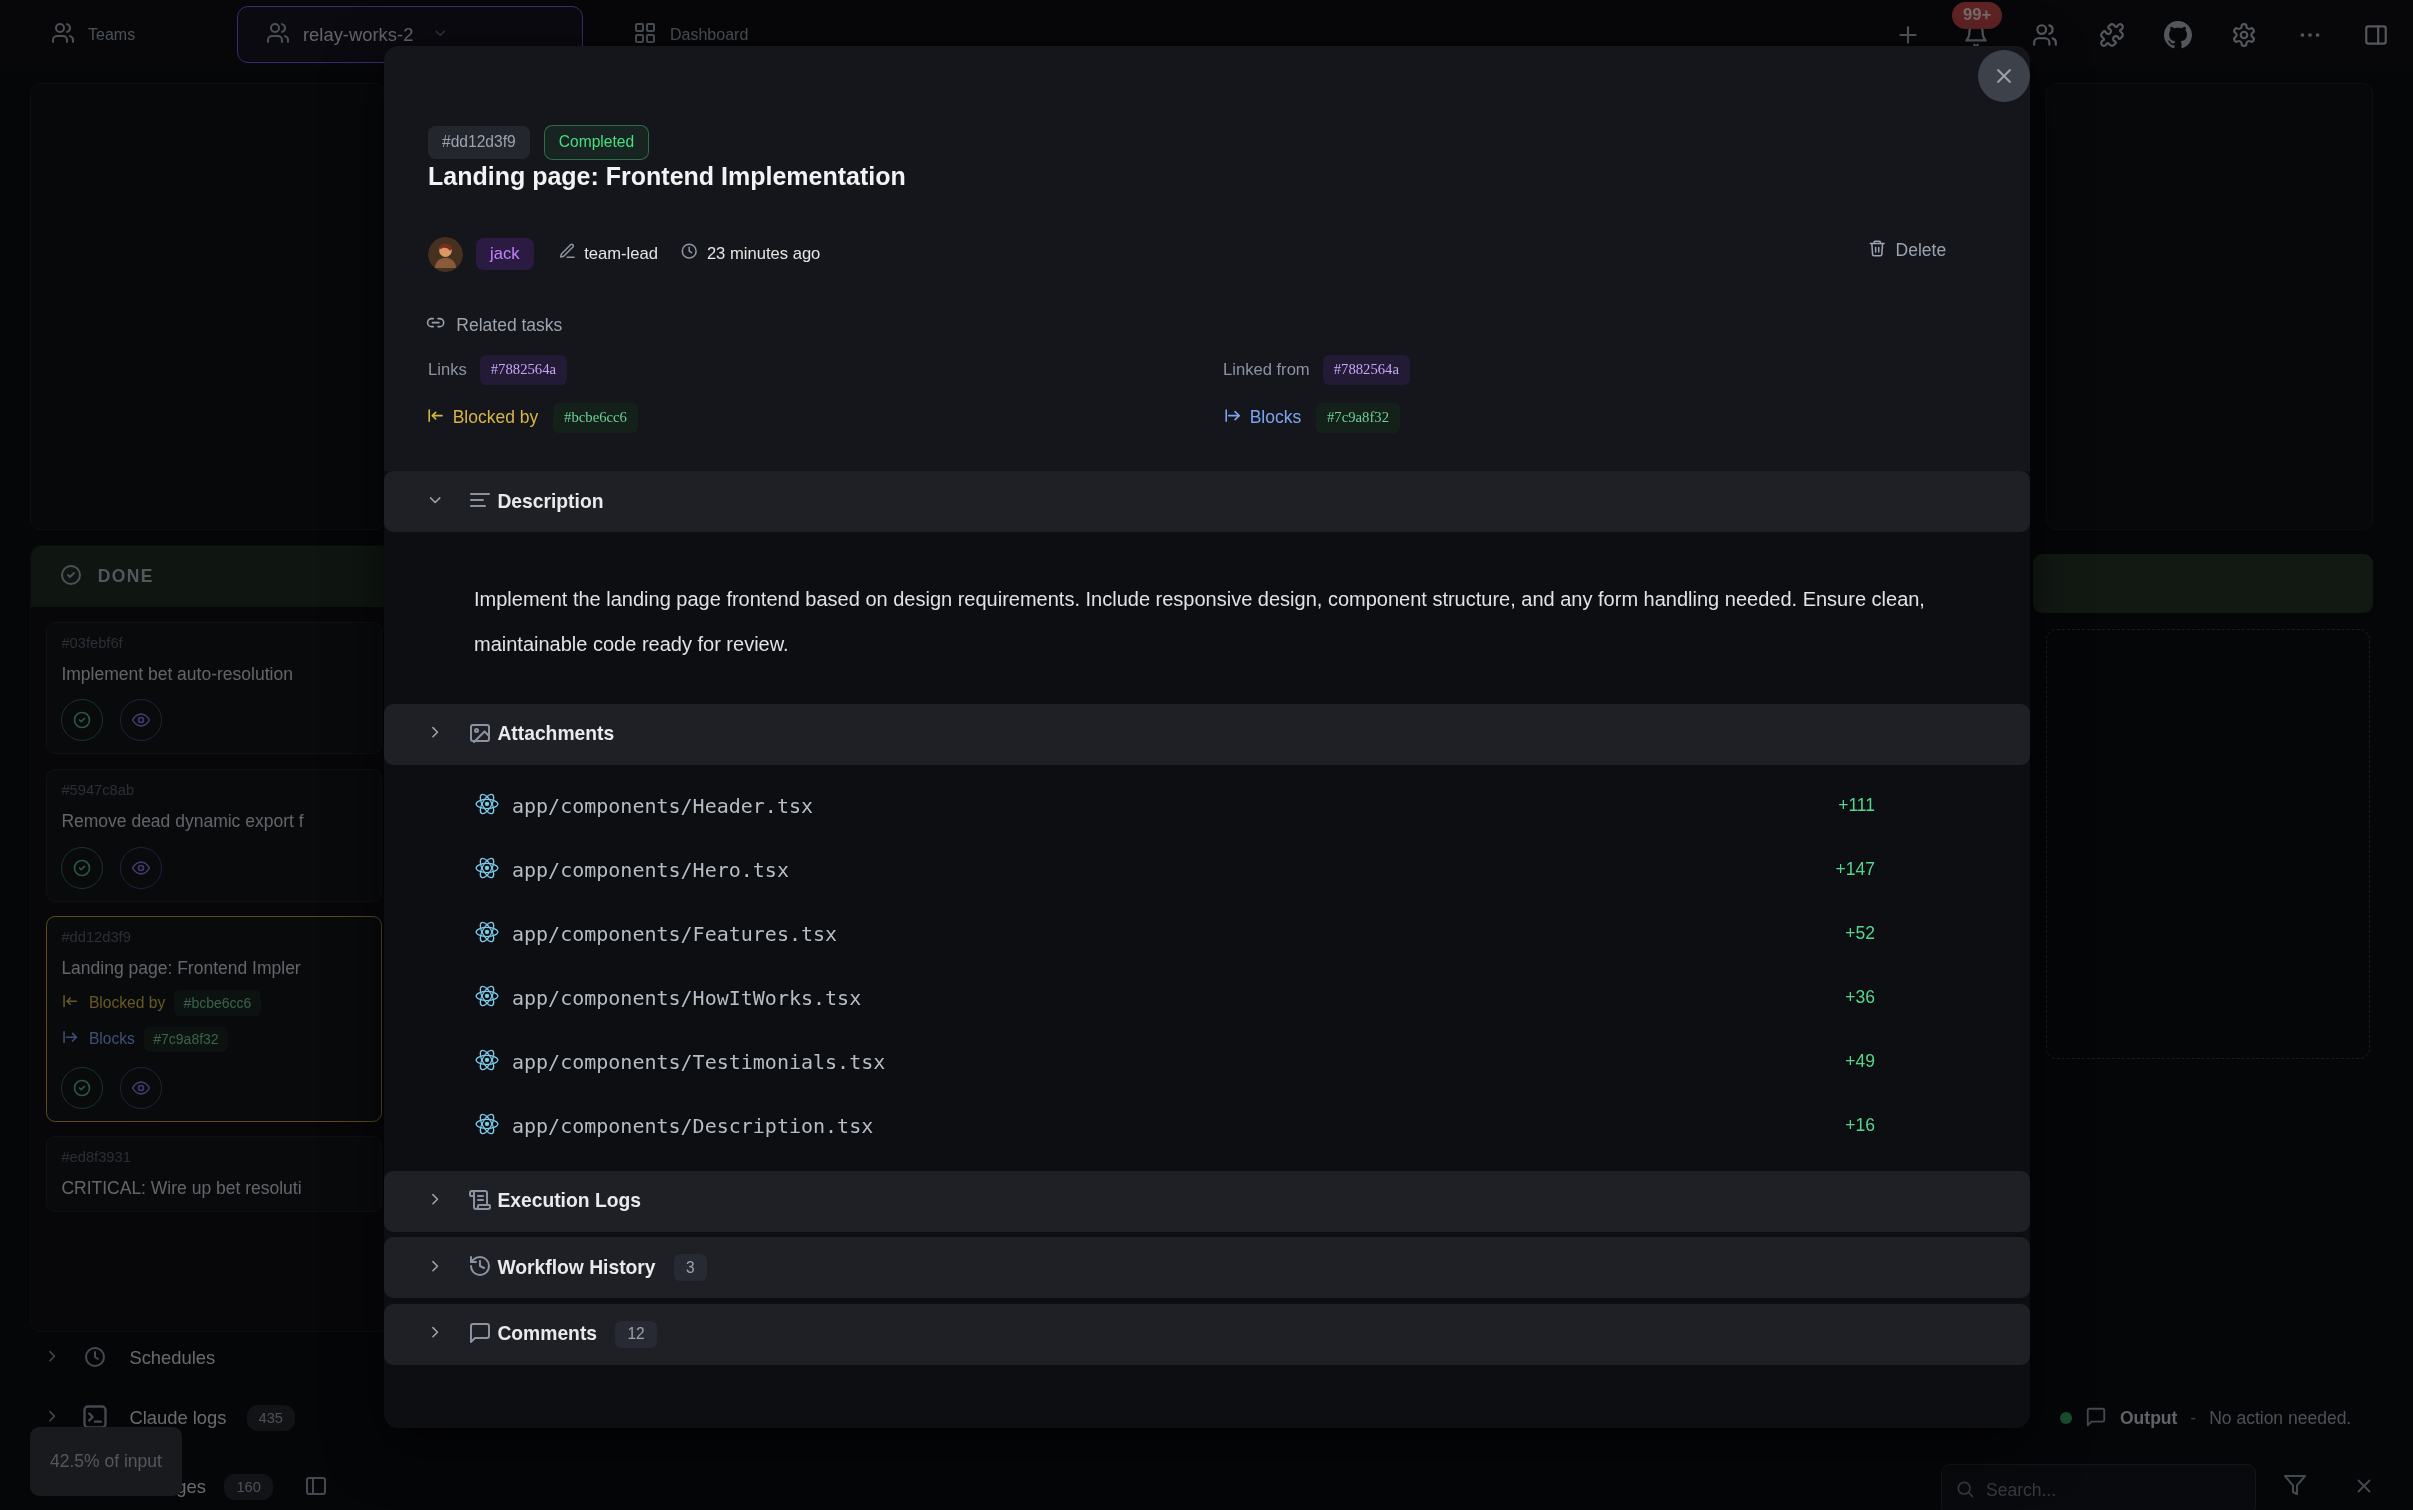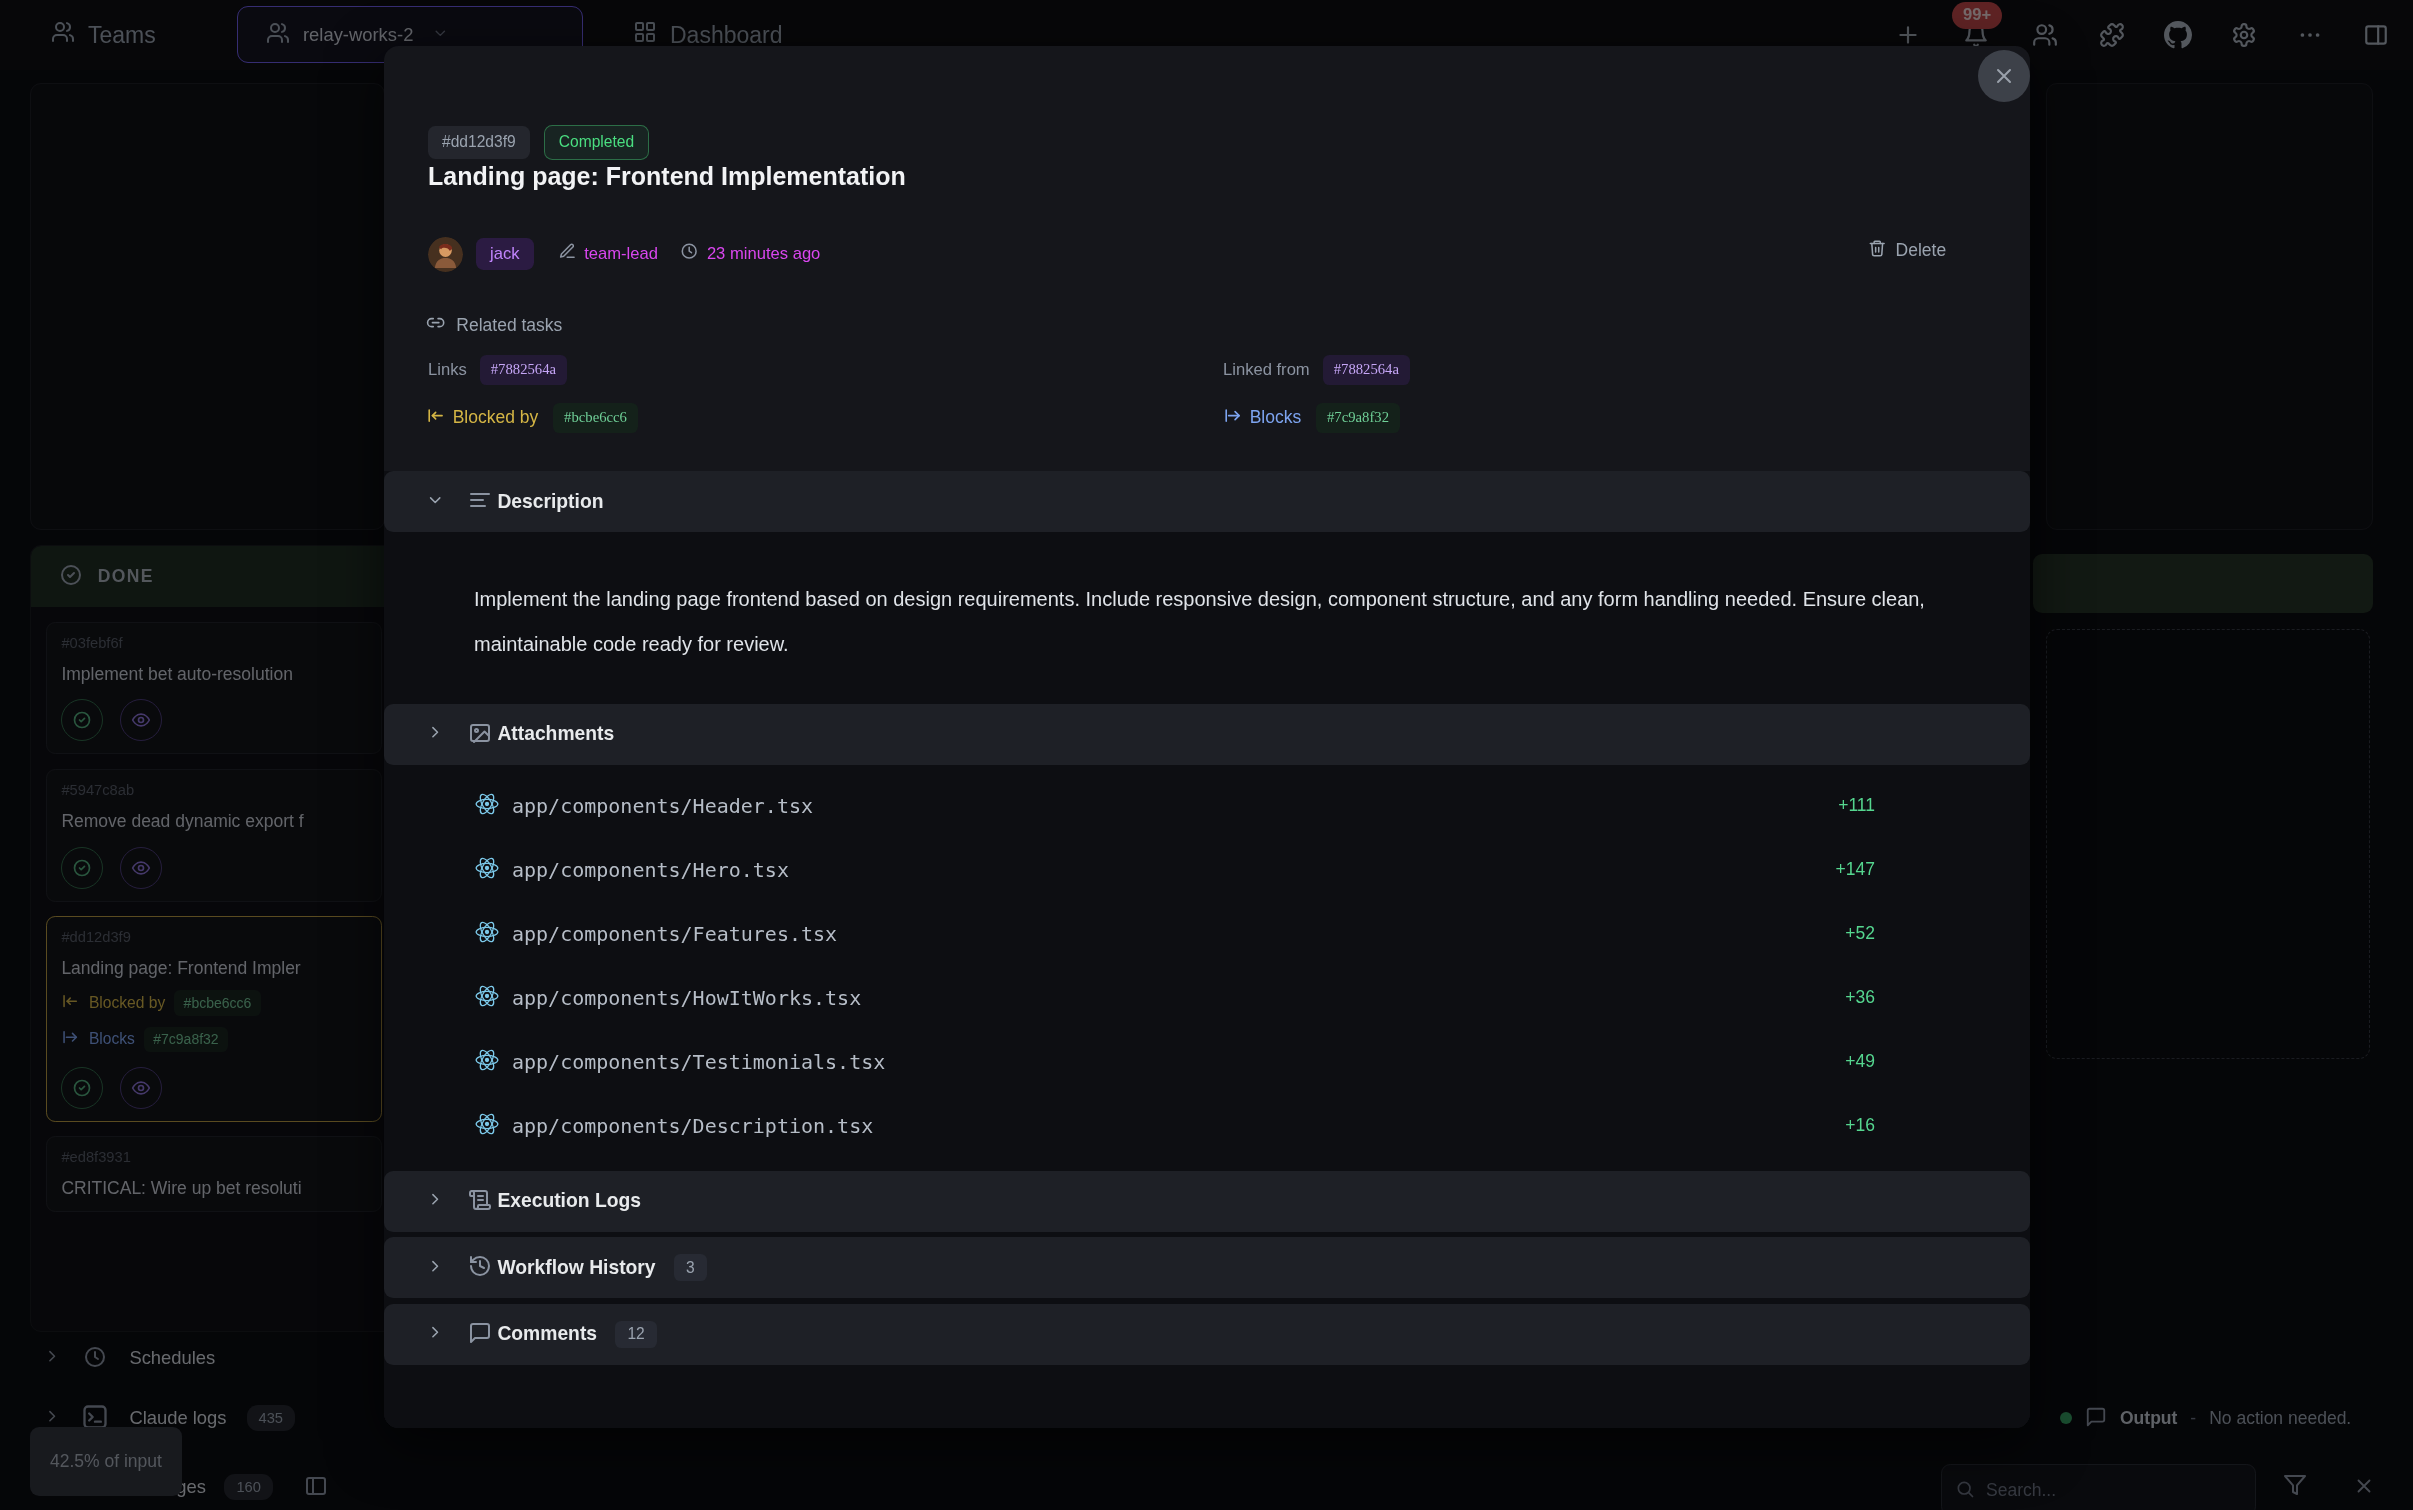--- a/index.html
+++ b/index.html
@@ -5,21 +5,21 @@
   * { margin:0; padding:0; box-sizing:border-box; }
   html,body { width:2413px; height:1510px; background:#08090b; overflow:hidden;
     font-family:"Liberation Sans", sans-serif; }
   .abs { position:absolute; }
   .flex { display:flex; align-items:center; }
   svg.ic { stroke:currentColor; fill:none; stroke-width:2; stroke-linecap:round; stroke-linejoin:round; }
   svg.icf { fill:currentColor; stroke:none; }
 
   
   #topbar { left:0; top:0; width:2413px; height:70px; background:#0b0c0e; z-index:2; }
-  .tb-item { gap:13px; color:#9aa3af; font-size:23px; }
+  .tb-item { gap:13px; color:#9aa3af; font-size:16px; }
   #team-pill { left:237px; top:6.4px; width:346px; height:57px; border:1.4px solid #6d5ae8;
     border-radius:11px; background:rgba(109,90,232,0.07); padding:0 22px 0 28px; gap:13px; }
   #team-pill .name { color:#c9cdd5; font-size:18.4px; }
   .tb-icon-btn { width:40px; height:40px; justify-content:center; color:#aab2bd; }
   #notif-badge { left:1952px; top:1.8px; padding:3.7px 11px; background:#c24646; color:#f3d9d9;
     font-size:16.6px; font-weight:700; border-radius:14.7px; z-index:3; }
 
   
   .panel { background:#0c0d10; border:0.9px solid #1a1c21; border-radius:11px; }
   #done-col { left:30px; top:545px; width:368px; height:787px; background:#0b0c0f;
@@ -53,21 +53,21 @@
   #modal { left:384px; top:46px; width:1646px; height:1382px; background:#15161b;
     border-radius:14.7px; z-index:10; overflow:hidden; box-shadow:0 16.6px 55px rgba(0,0,0,0.6); }
   #close-btn { left:1978px; top:50px; width:52px; height:52px; border-radius:50%;
     background:#3d4149; color:#9aa1ab; justify-content:center; z-index:11; cursor:pointer; }
   .mchip { font-size:15.6px; padding:7.4px 14px; border-radius:7.4px; }
   #task-id-chip { background:#24262d; color:#9aa3af; }
   #status-chip { color:#4ade80; background:rgba(74,222,128,0.07); border:0.9px solid rgba(74,222,128,0.4);
     border-radius:8.3px; }
   #modal-title { left:44px; top:116px; font-size:25px; font-weight:600; color:#f2f3f5; }
   .author-chip { background:#2b1b42; color:#c084fc; font-size:16.6px; padding:6.4px 14px; border-radius:7.4px; }
-  .meta { color:#d946ef; font-size:16.6px; gap:8.3px; }
+  .meta { color:#e5e5e5; font-size:16.6px; gap:8.3px; }
   .muted { color:#8b93a1; }
   .refchip { font-size:14.7px; padding:6.4px 11px; border-radius:6.4px; background:#231a35; color:#c6a6f7;font-family:Liberation Serif, serif; }
   .refchip.green { background:#14211a; color:#6fcf97; }
   #sections { left:0; top:425px; width:1646px; height:957px; background:#0d0e12; }
   .sec-bar { height:61px; background:#1e2026; border-radius:9.2px; margin-bottom:5.5px;
     padding-left:42px; cursor:pointer; }
   .sec-bar .chev { color:#9aa3af; width:18.4px; }
   .sec-bar .sic { color:#8b93a1; margin-left:24px; }
   .sec-bar .st { color:#e8eaec; font-size:19.3px; font-weight:600; margin-left:5px; }
   .cnt-pill { background:#272a33; color:#9aa3af; font-size:15.6px; padding:4.6px 12px;

